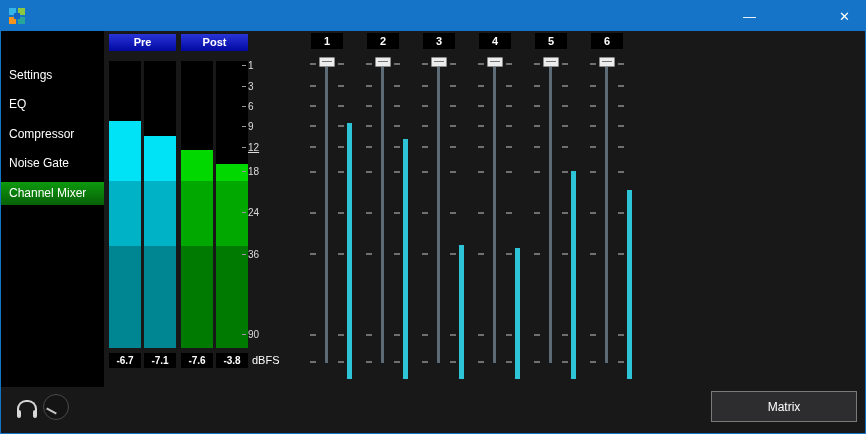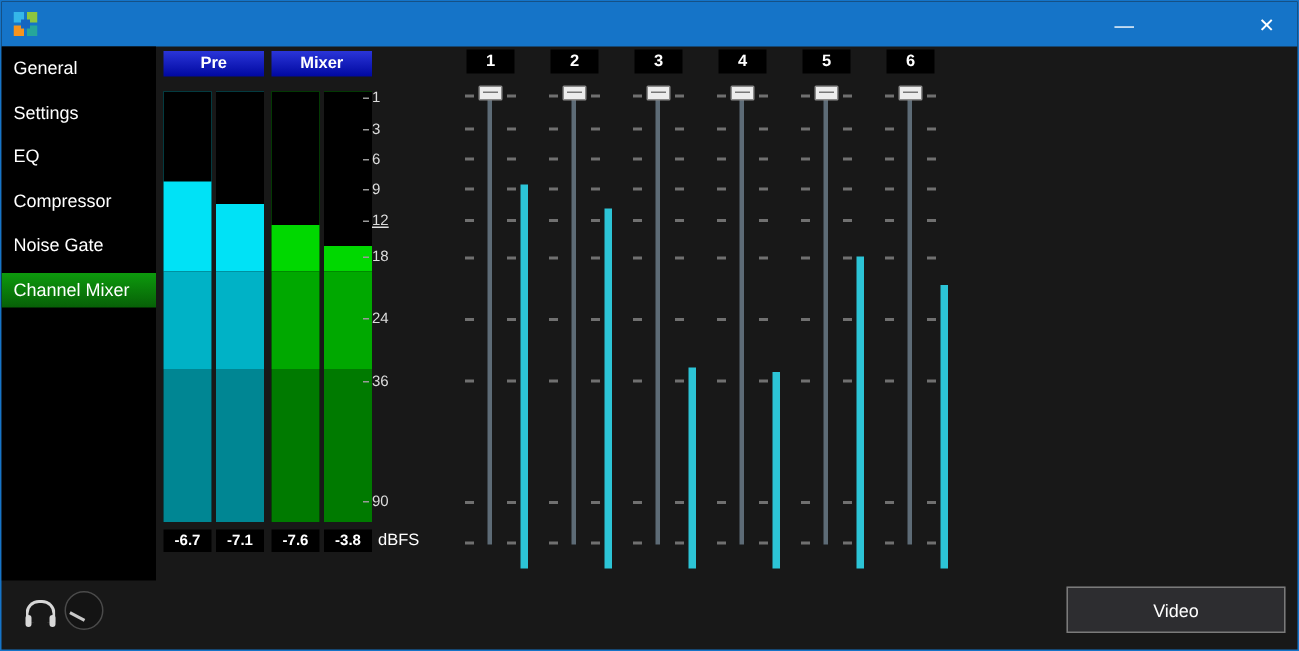--- a/index.html
+++ b/index.html
@@ -75,50 +75,49 @@
       <rect x="9" y="0" width="7" height="7" fill="#8dc63f"></rect>
       <rect x="0" y="9" width="7" height="7" fill="#f7941d"></rect>
       <rect x="9" y="9" width="7" height="7" fill="#26a69a"></rect>
       <rect x="5" y="5" width="6" height="6" fill="#1565c0"></rect>
     </svg>
     <div class="tb-btn tb-min">—</div>
     <div class="tb-btn tb-close">✕</div>
   </div>
 
   <div class="sidebar">
-      <div class="side-item" style="top: 3px;">General</div>
       <div class="side-item" style="top: 32.5px;">Settings</div>
       <div class="side-item" style="top: 91.5px;">Compressor</div>
       <div class="side-item" style="top: 62px;">EQ</div>
       <div class="side-item selected" style="top: 150.5px;">Channel Mixer</div>
       <div class="side-item" style="top: 121px;">Noise Gate</div>
     </div>
 
   <span class="dbfs">dBFS</span>
 
   <div class="hp"></div>
   <div class="knob"></div>
-  <div class="close-btn">Video</div>
+  <div class="close-btn">Matrix</div>
 
 <div class="meter-label" style="left: 108px;">Pre</div>
     <div class="meter-bar" style="left: 108px;">
       <div class="zone" style="height: 120px; background: rgb(0, 226, 246);"></div>
       <div class="zone" style="height: 65px; background: rgb(0, 178, 198);"></div>
       <div class="zone" style="height: 102px; background: rgb(0, 134, 147);"></div>
       <div class="unlit" style="height: 21%;"></div>
     </div>
     <div class="value-box" style="left: 108px;">-6.7</div>
     <div class="meter-bar" style="left: 143px;">
       <div class="zone" style="height: 120px; background: rgb(0, 226, 246);"></div>
       <div class="zone" style="height: 65px; background: rgb(0, 178, 198);"></div>
       <div class="zone" style="height: 102px; background: rgb(0, 134, 147);"></div>
       <div class="unlit" style="height: 26%;"></div>
     </div>
     <div class="value-box" style="left: 143px;">-7.1</div>
-    <div class="meter-label" style="left: 180px;">Mixer</div>
+    <div class="meter-label" style="left: 180px;">Post</div>
     <div class="meter-bar" style="left: 180px;">
       <div class="zone" style="height: 120px; background: rgb(0, 216, 0);"></div>
       <div class="zone" style="height: 65px; background: rgb(0, 168, 0);"></div>
       <div class="zone" style="height: 102px; background: rgb(0, 122, 0);"></div>
       <div class="unlit" style="height: 31%;"></div>
     </div>
     <div class="value-box" style="left: 180px;">-7.6</div>
     <div class="meter-bar" style="left: 215px;">
       <div class="zone" style="height: 120px; background: rgb(0, 216, 0);"></div>
       <div class="zone" style="height: 65px; background: rgb(0, 168, 0);"></div>

